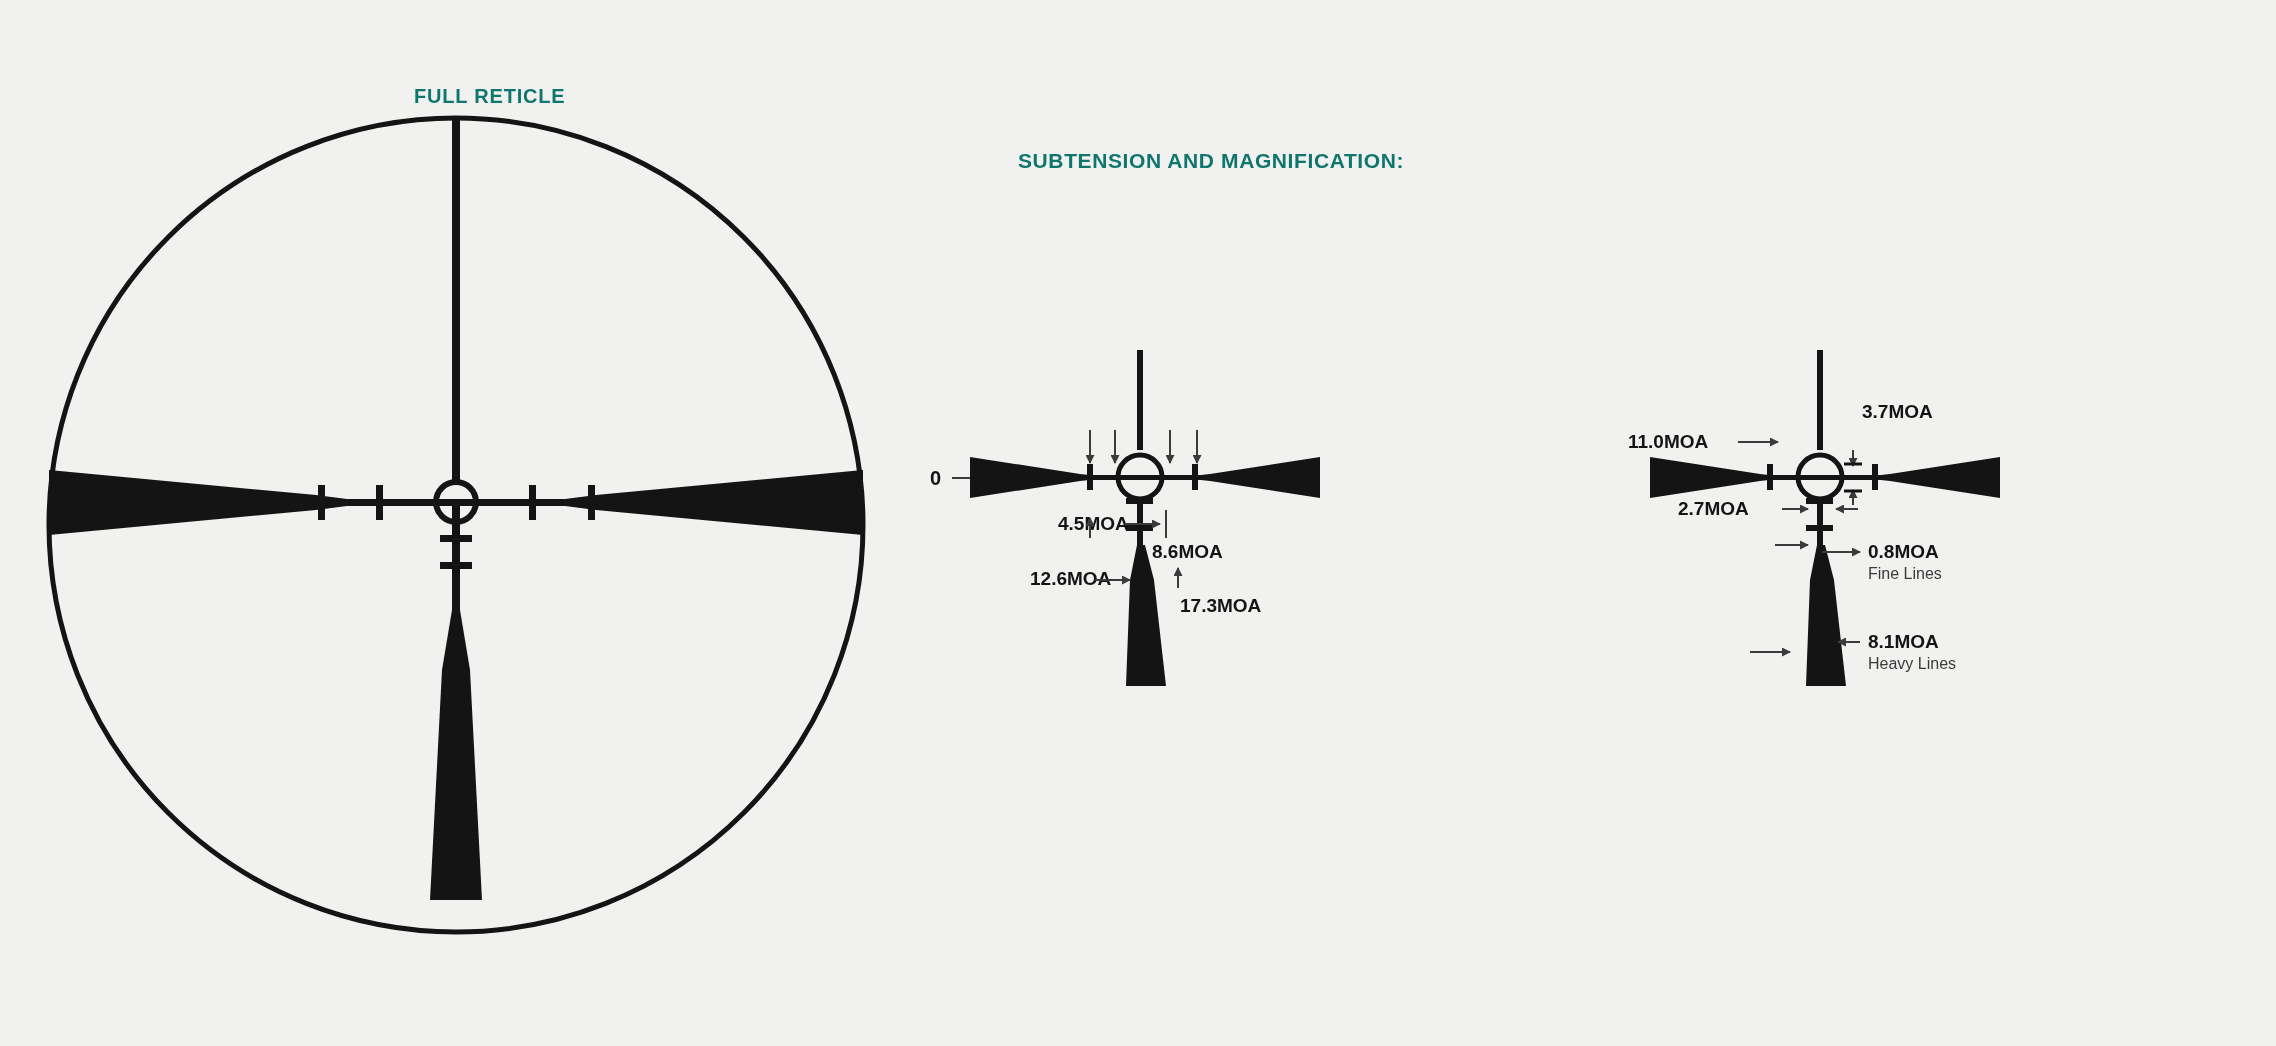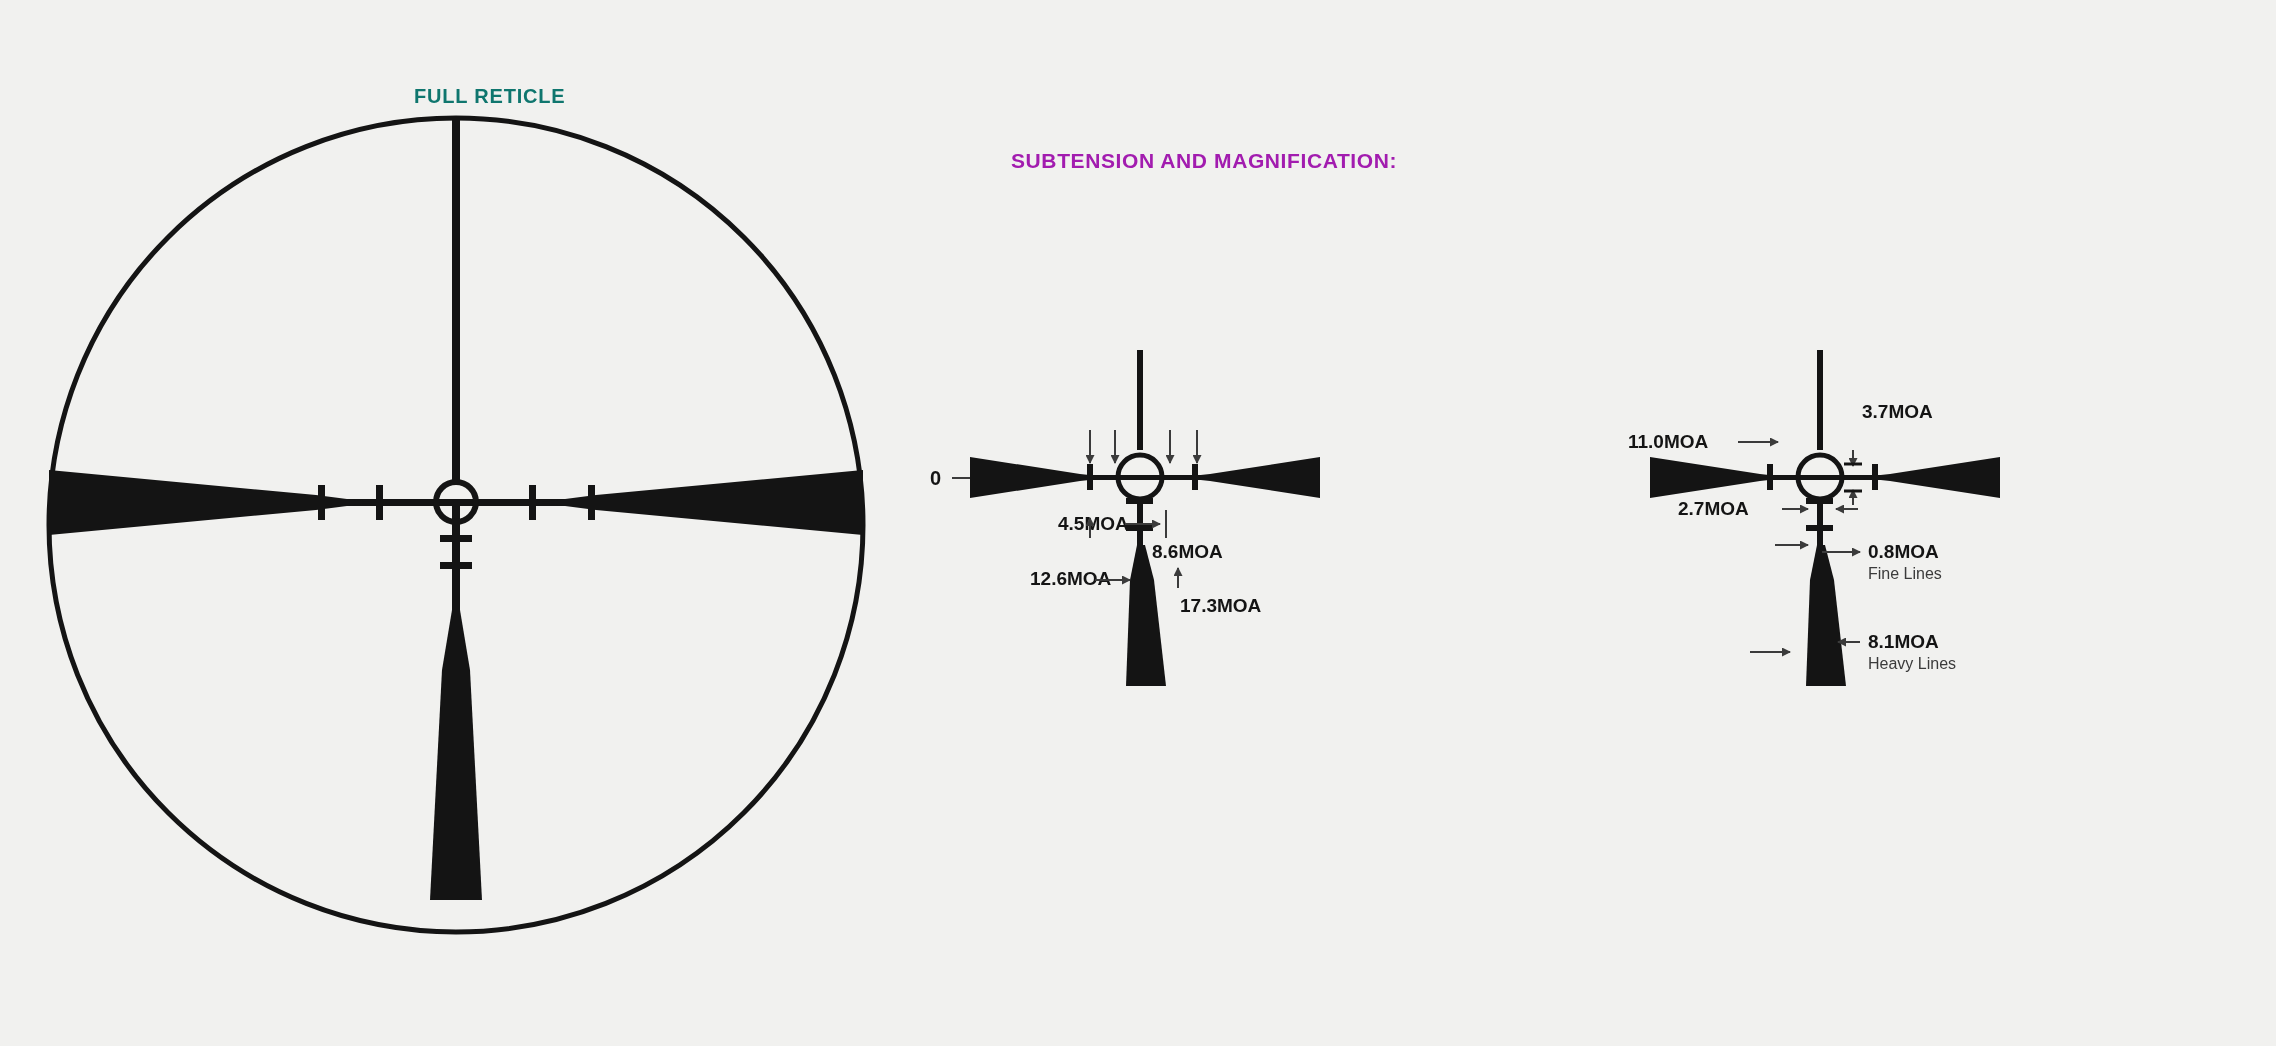--- a/index.html
+++ b/index.html
@@ -48,26 +48,26 @@
   
   #right-panel {
     position: absolute;
     left: 1010px;
     top: 0;
     width: 1266px;
     height: 1046px;
   }
   #subtension-heading {
     position: absolute;
-    left: 1px;
+    left: 8px;
     top: 128px;
     font-size: 21px;
     font-weight: bold;
     letter-spacing: 0.6px;
-    color: #a21caf;
+    color: #0f766e;
   }
   #subtension-paragraph {
     position: absolute;
     left: 0px;
     top: 188px;
     width: 1040px;
     font-size: 19.5px;
     line-height: 1.72;
     color: #333333;
   }

